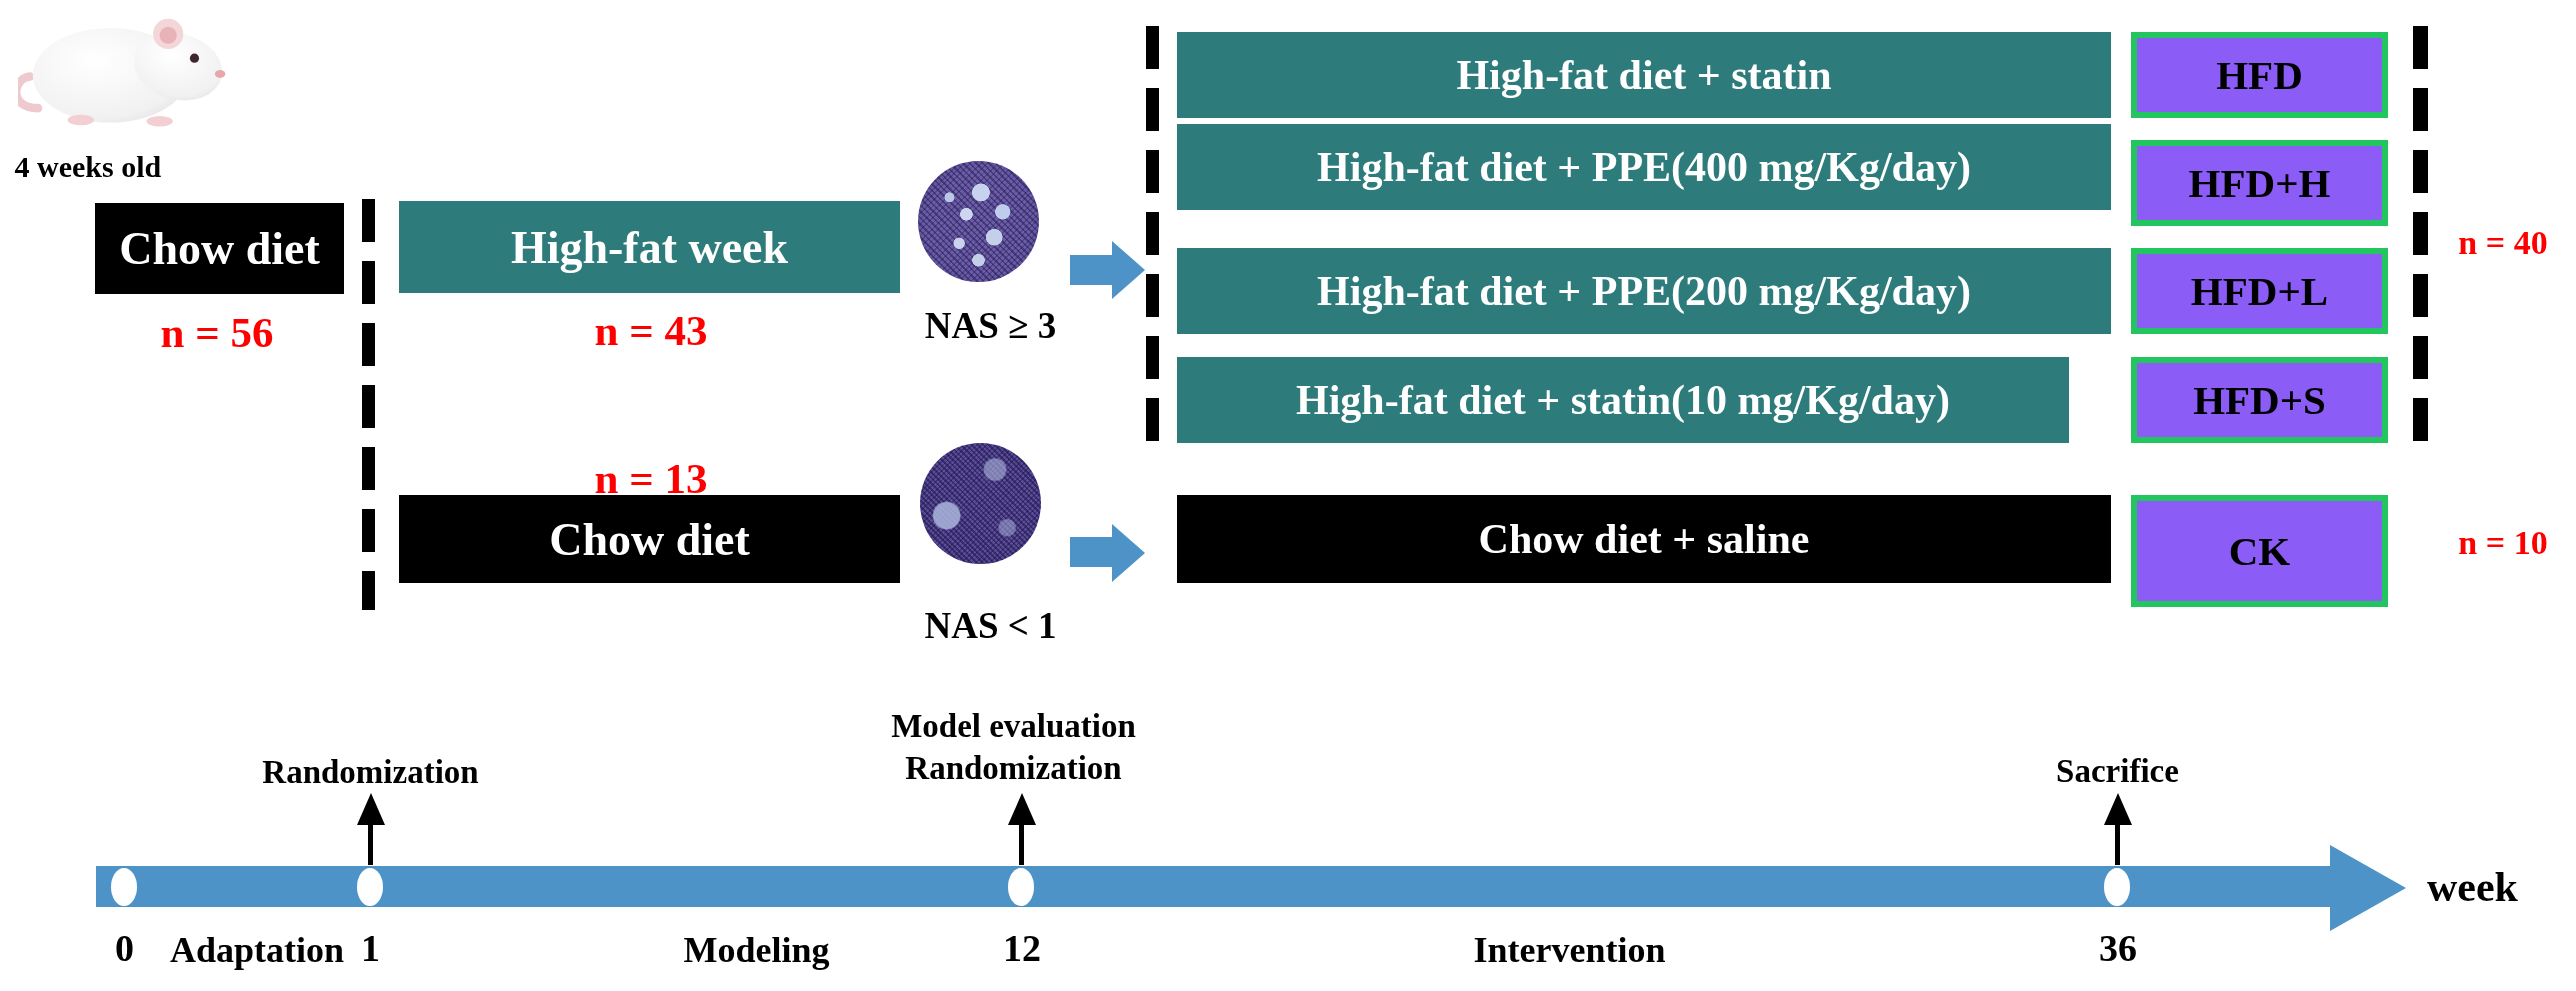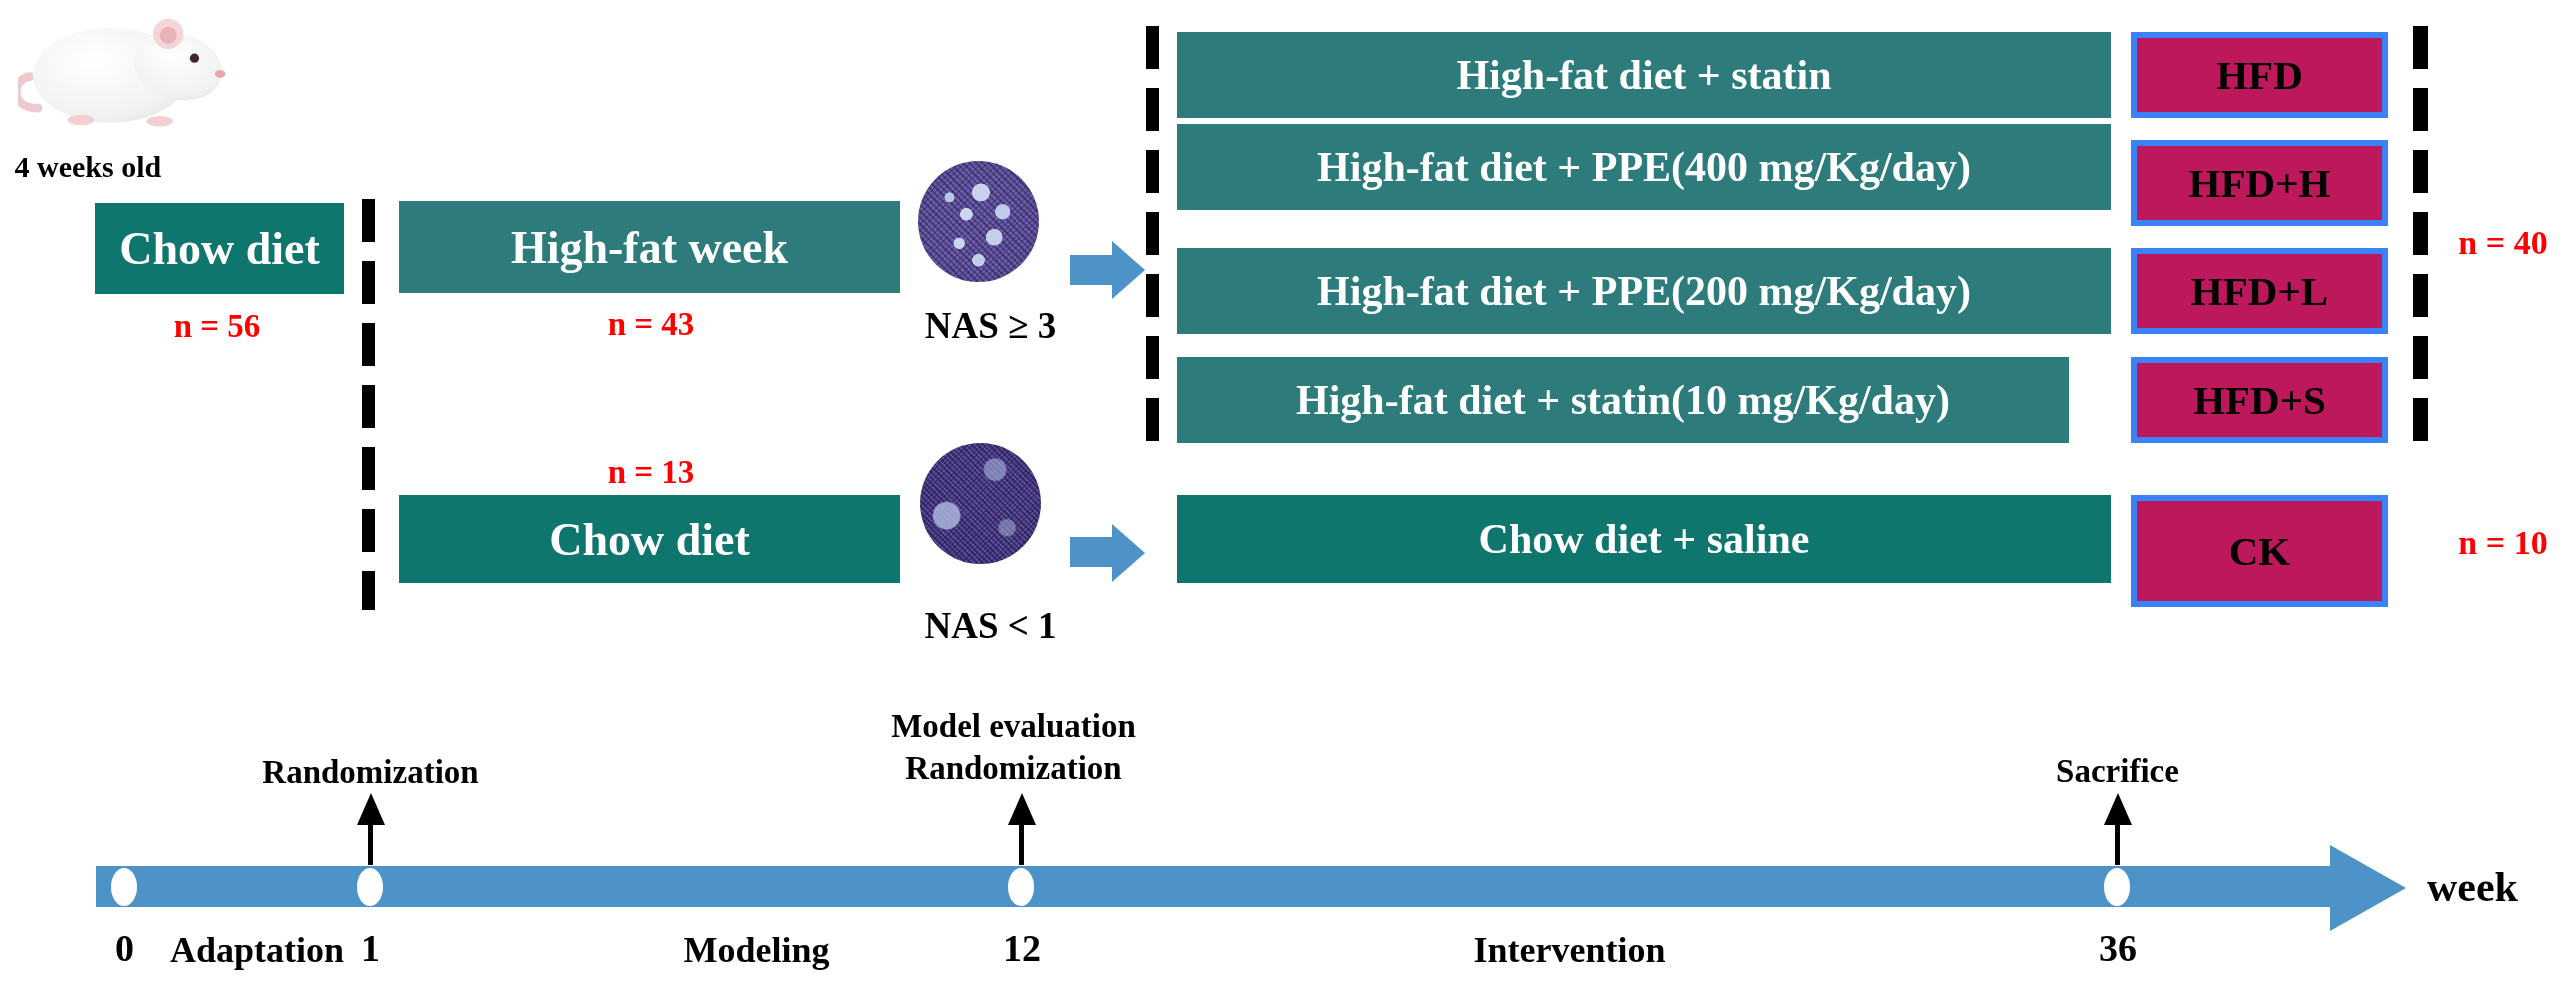--- a/index.html
+++ b/index.html
@@ -10,30 +10,30 @@
     font-family:"Liberation Serif","DejaVu Serif",serif;
     overflow:hidden;
   }
   .abs{position:absolute;}
   .box{
     position:absolute;
     display:flex;align-items:center;justify-content:center;
     font-weight:bold;color:#ffffff;text-align:center;
   }
   .teal{background:#2E7B7B;}
-  .lteal{background:#0f766e;}
+  .lteal{background:#000000;}
   .code-box{
     position:absolute;
     display:flex;align-items:center;justify-content:center;
-    background:#be185d;border:6px solid #3b82f6;
+    background:#8b5cf6;border:6px solid #22c55e;
     color:#000000;font-weight:bold;box-sizing:border-box;
   }
   .count{
     position:absolute;color:#FF0000;font-weight:bold;
-    font-size:33px;text-align:center;
+    font-size:43px;text-align:center;
   }
   .dashv{
     position:absolute;width:13px;
     background:repeating-linear-gradient(to bottom,#000 0 43px,transparent 43px 62px);
   }
   .blk{position:absolute;color:#000;font-weight:bold;text-align:center;}
   .hist{position:absolute;width:121px;height:121px;border-radius:50%;}
   #hist1{
     background:
       radial-gradient(circle at 52% 26%, #c7d3ee 0 8.6px, rgba(0,0,0,0) 9.2px),

